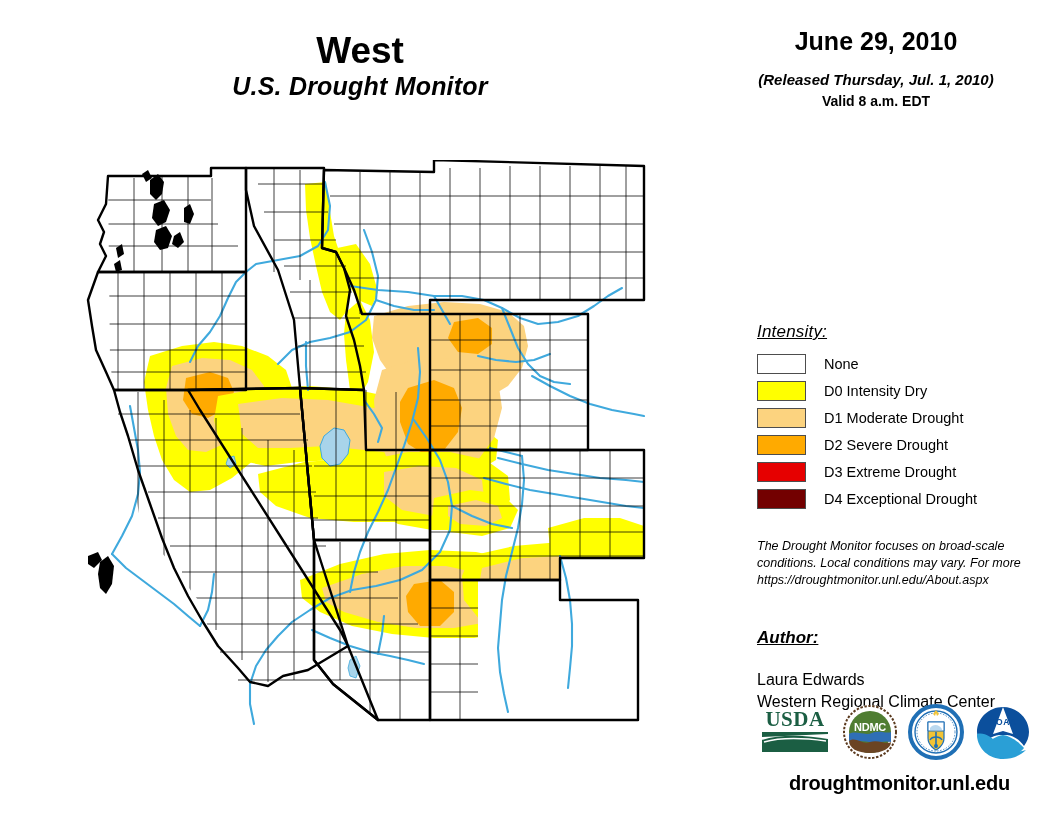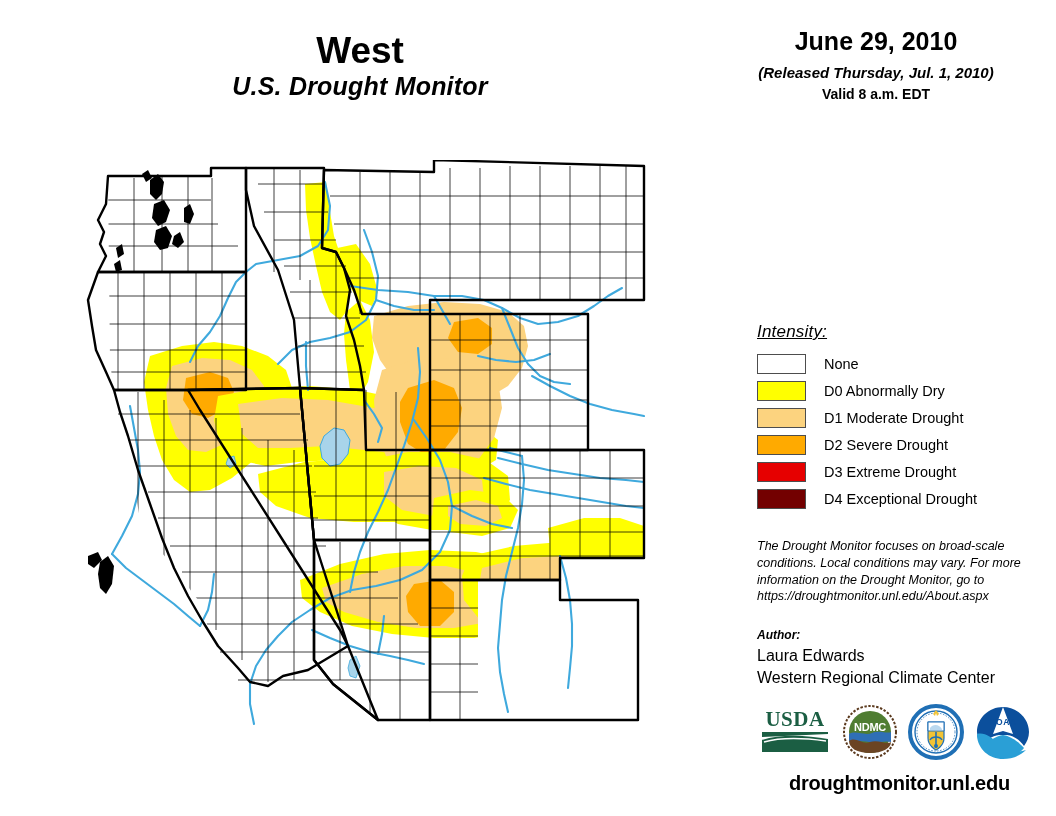--- a/index.html
+++ b/index.html
@@ -47,21 +47,21 @@
   }
   #date-primary {
     font-size: 25px;
     font-weight: bold;
     line-height: 1.1;
   }
   #date-released {
     font-size: 15px;
     font-weight: bold;
     font-style: italic;
-    margin-top: 8px;
+    margin-top: 15px;
     line-height: 1.15;
   }
   #date-valid {
     font-size: 14px;
     font-weight: bold;
     margin-top: 5px;
     line-height: 1.15;
   }
 
   
@@ -121,24 +121,25 @@
   #disclaimer div { white-space: nowrap; }
 
   
   #author-panel {
     position: absolute;
     left: 757px;
     top: 628px;
     width: 280px;
   }
   #author-heading {
-    font-size: 12px;
+    font-size: 17px;
     font-style: italic;
     font-weight: bold;
-    margin-bottom: 3px;
+    text-decoration: underline;
+    margin-bottom: 21px;
   }
   .author-line {
     font-size: 16px;
     line-height: 1.35;
   }
 
   
   #logo-row {
     position: absolute;
     left: 760px;
@@ -527,21 +528,21 @@
 
 <div id="legend-panel">
   <div id="legend-heading">Intensity:</div>
 
   <div class="legend-row">
     <span class="legend-swatch" style="background:#ffffff"></span>
     <span class="legend-label">None</span>
   </div>
   <div class="legend-row">
     <span class="legend-swatch" style="background:#ffff00"></span>
-    <span class="legend-label">D0 Abnormally Dry</span>
+    <span class="legend-label">D0 Intensity Dry</span>
   </div>
   <div class="legend-row">
     <span class="legend-swatch" style="background:#fcd37f"></span>
     <span class="legend-label">D1 Moderate Drought</span>
   </div>
   <div class="legend-row">
     <span class="legend-swatch" style="background:#ffaa00"></span>
     <span class="legend-label">D2 Severe Drought</span>
   </div>
   <div class="legend-row">
@@ -550,21 +551,20 @@
   </div>
   <div class="legend-row">
     <span class="legend-swatch" style="background:#730000"></span>
     <span class="legend-label">D4 Exceptional Drought</span>
   </div>
 </div>
 
 <div id="disclaimer">
   <div>The Drought Monitor focuses on broad-scale</div>
   <div>conditions. Local conditions may vary. For more</div>
-  <div>information on the Drought Monitor, go to</div>
   <div>https://droughtmonitor.unl.edu/About.aspx</div>
 </div>
 
 <div id="author-panel">
   <div id="author-heading">Author:</div>
   <div class="author-line">Laura Edwards</div>
   <div class="author-line">Western Regional Climate Center</div>
 </div>
 
 <div id="logo-row">

